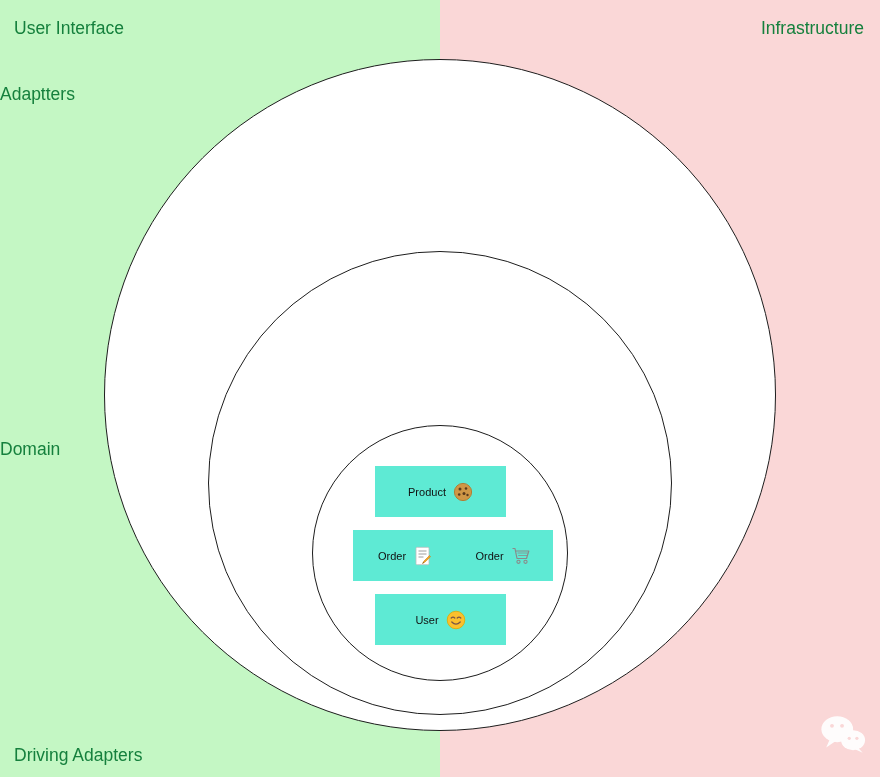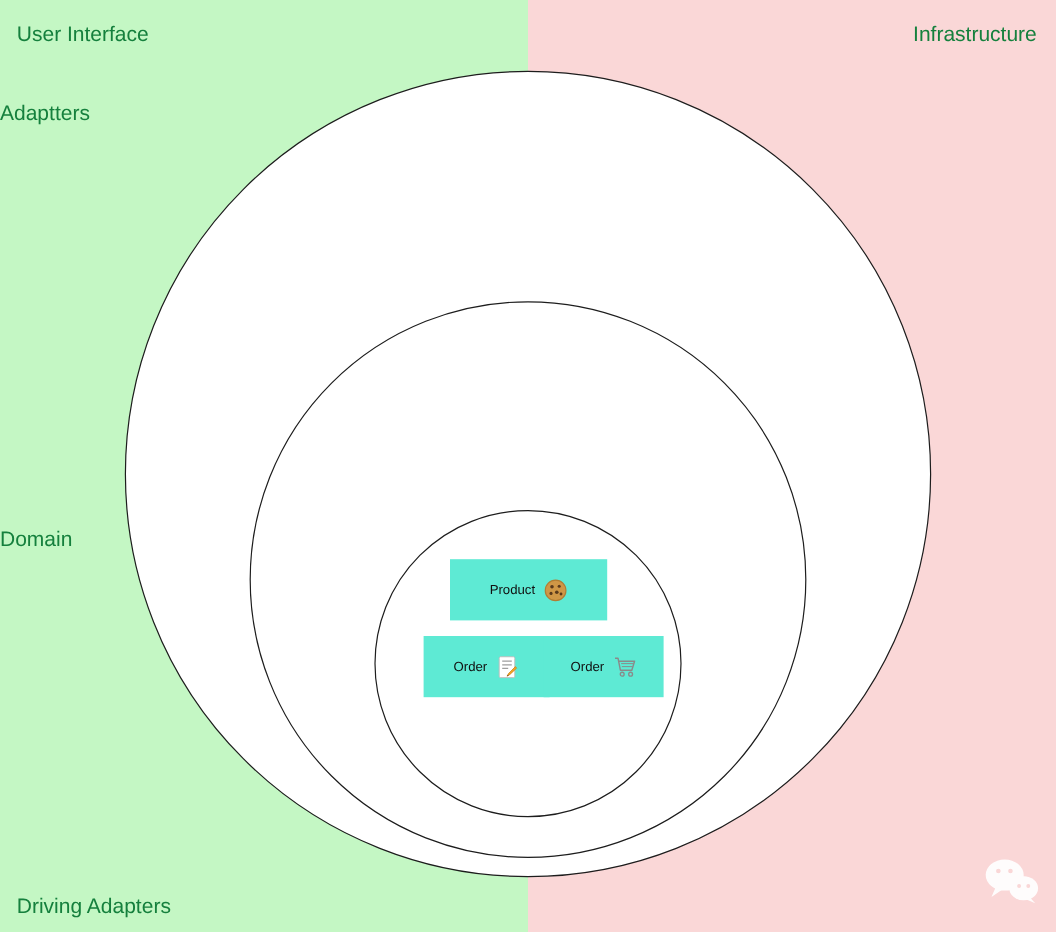--- a/index.html
+++ b/index.html
@@ -144,20 +144,30 @@
     <span>Order</span>
     <svg class="emoji-icon" viewBox="0 0 20 20">
       <path d="M1.5 2.5 H4 L6 12.5 H15.5 L17.8 5 H5" fill="none" stroke="#8a8a8a" stroke-width="1.2" stroke-linejoin="round"></path>
       <line x1="6.6" y1="7" x2="16.6" y2="7" stroke="#8a8a8a" stroke-width="0.8"></line>
       <line x1="7.2" y1="9.5" x2="16" y2="9.5" stroke="#8a8a8a" stroke-width="0.8"></line>
       <circle cx="7.5" cy="15.8" r="1.6" fill="none" stroke="#8a8a8a" stroke-width="1.1"></circle>
       <circle cx="14.5" cy="15.8" r="1.6" fill="none" stroke="#8a8a8a" stroke-width="1.1"></circle>
     </svg>
   </div>
 
+  <div class="entity-box box-user">
+    <span>User</span>
+    <svg class="emoji-icon" viewBox="0 0 20 20">
+      <circle cx="10" cy="10" r="8.8" fill="#fbc02d"></circle>
+      <circle cx="10" cy="10" r="8.8" fill="none" stroke="#e0a800" stroke-width="0.8"></circle>
+      <path d="M5.2 8 Q7 6.2 8.8 8" fill="none" stroke="#795548" stroke-width="1.2" stroke-linecap="round"></path>
+      <path d="M11.2 8 Q13 6.2 14.8 8" fill="none" stroke="#795548" stroke-width="1.2" stroke-linecap="round"></path>
+      <path d="M5.8 12 Q10 16.2 14.2 12" fill="none" stroke="#795548" stroke-width="1.3" stroke-linecap="round"></path>
+    </svg>
+  </div>
 
   <div class="watermark">
     <svg class="wechat-svg" viewBox="0 0 48 40">
       <ellipse cx="18" cy="15" rx="16.5" ry="13.5" fill="#ffffff"></ellipse>
       <path d="M10 26 L6.5 34 L16 27.5 Z" fill="#ffffff"></path>
       <circle cx="12.5" cy="11.5" r="2" fill="#fad7d7"></circle>
       <circle cx="23" cy="11.5" r="2" fill="#fad7d7"></circle>
       <ellipse cx="34.5" cy="26.5" rx="12.5" ry="10.5" fill="#ffffff"></ellipse>
       <path d="M40 34.5 L44.5 39.5 L35.5 35.5 Z" fill="#ffffff"></path>
       <circle cx="30.5" cy="24.5" r="1.7" fill="#fad7d7"></circle>

